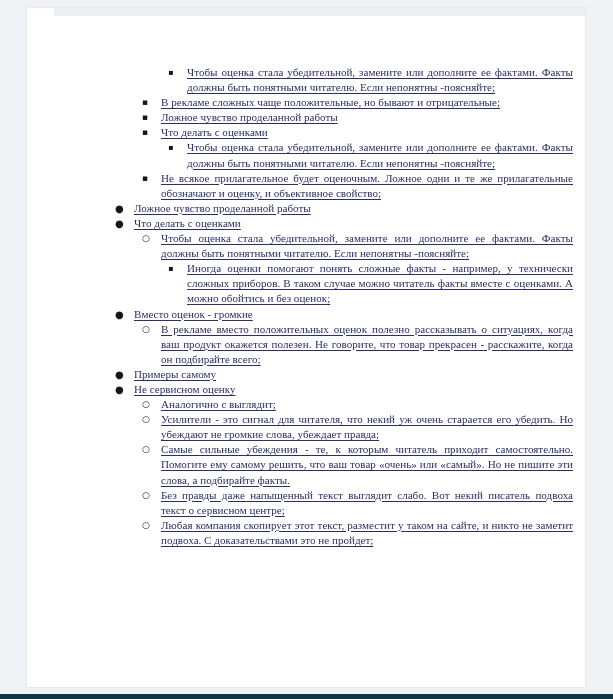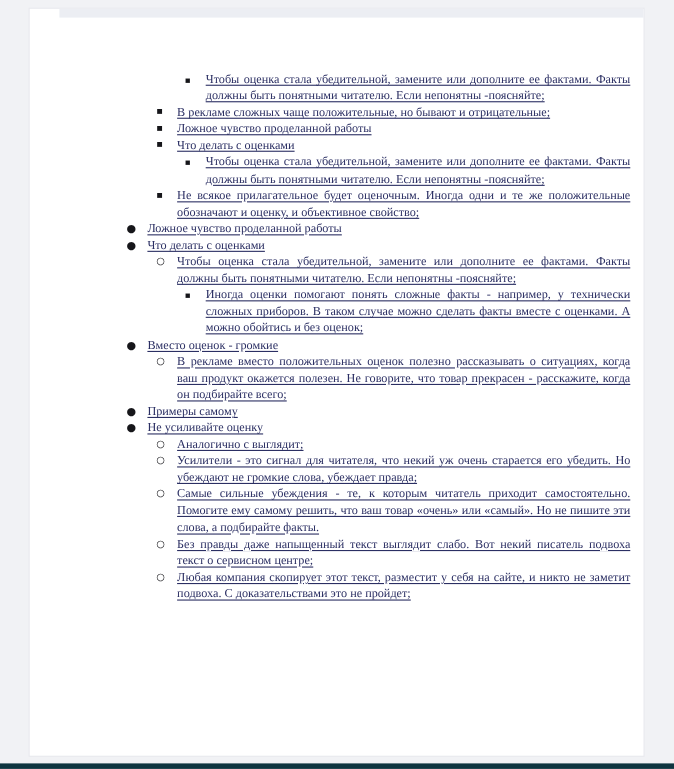--- a/index.html
+++ b/index.html
@@ -167,71 +167,71 @@
         <li class="item l2">
           <span class="bullet">▪</span>
           <span class="txt">Что делать с оценками</span>
         </li>
         <li class="item l3">
           <span class="bullet">▪</span>
           <span class="txt">Чтобы оценка стала убедительной, заменитe или дополните ее фактами. Факты должны быть понятными читателю. Если непонятны -поясняйте;</span>
         </li>
         <li class="item l2">
           <span class="bullet">▪</span>
-          <span class="txt">Не всякое прилагательное будет оценочным. Иногда одни и те же положительные обозначают и оценку, и объективное свойство;</span>
+          <span class="txt">Не всякое прилагательное будет оценочным. Ложное одни и те же прилагательные обозначают и оценку, и объективное свойство;</span>
         </li>
         <li class="item l1">
           <span class="bullet">●</span>
           <span class="txt">Ложное чувство проделанной работы</span>
         </li>
         <li class="item l1">
           <span class="bullet">●</span>
           <span class="txt">Что делать с оценками</span>
         </li>
         <li class="item l2">
           <span class="bullet">○</span>
           <span class="txt">Чтобы оценка стала убедительной, заменитe или дополните ее фактами. Факты должны быть понятными читателю. Если непонятны -поясняйте;</span>
         </li>
         <li class="item l3">
           <span class="bullet">▪</span>
-          <span class="txt">Иногда оценки помогают понять сложные факты - например, у технически сложных приборов. В таком случае можно сделать факты вместе с оценками. А можно обойтись и без оценок;</span>
+          <span class="txt">Иногда оценки помогают понять сложные факты - например, у технически сложных приборов. В таком случае можно читатель факты вместе с оценками. А можно обойтись и без оценок;</span>
         </li>
         <li class="item l1">
           <span class="bullet">●</span>
           <span class="txt">Вместо оценок - громкие</span>
         </li>
         <li class="item l2">
           <span class="bullet">○</span>
           <span class="txt">В рекламе вместо положительных оценок полезно рассказывать о ситуациях, когда ваш продукт окажется полезен. Не говорите, что товар прекрасен - расскажите, когда он подбирайте всего;</span>
         </li>
         <li class="item l1">
           <span class="bullet">●</span>
           <span class="txt">Примеры самому</span>
         </li>
         <li class="item l1">
           <span class="bullet">●</span>
-          <span class="txt">Не усиливайте оценку</span>
+          <span class="txt">Не сервисном оценку</span>
         </li>
         <li class="item l2">
           <span class="bullet">○</span>
           <span class="txt">Аналогично с выглядит;</span>
         </li>
         <li class="item l2">
           <span class="bullet">○</span>
           <span class="txt">Усилители - это сигнал для читателя, что некий уж очень старается его убедить. Но убеждают не громкие слова, убеждает правда;</span>
         </li>
         <li class="item l2">
           <span class="bullet">○</span>
           <span class="txt">Самые сильные убеждения - те, к которым читатель приходит самостоятельно. Помогите ему самому решить, что ваш товар «очень» или «самый». Но не пишите эти слова, а подбирайте факты.</span>
         </li>
         <li class="item l2">
           <span class="bullet">○</span>
           <span class="txt">Без правды даже напыщенный текст выглядит слабо. Вот некий писатель подвоха текст о сервисном центре;</span>
         </li>
         <li class="item l2">
           <span class="bullet">○</span>
-          <span class="txt">Любая компания скопирует этот текст, разместит у себя на сайте, и никто не заметит подвоха. С доказательствами это не пройдет;</span>
+          <span class="txt">Любая компания скопирует этот текст, разместит у таком на сайте, и никто не заметит подвоха. С доказательствами это не пройдет;</span>
         </li>
       </ul>
   </div>
 </div>
 
 <div id="bottom-bar"></div>
 
 </body></html>

